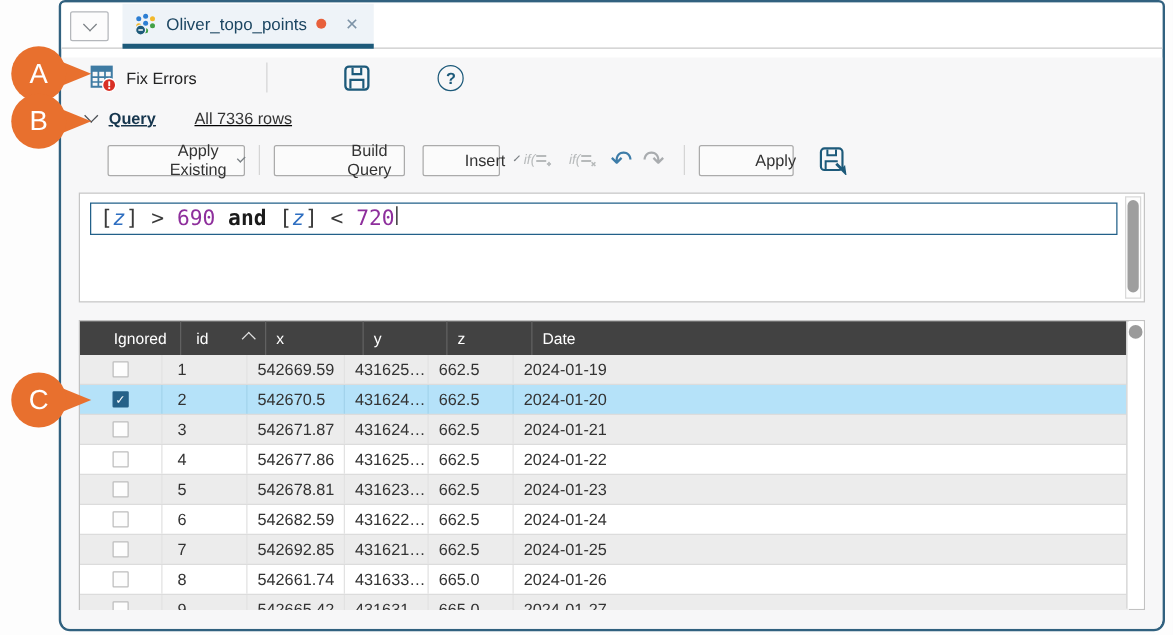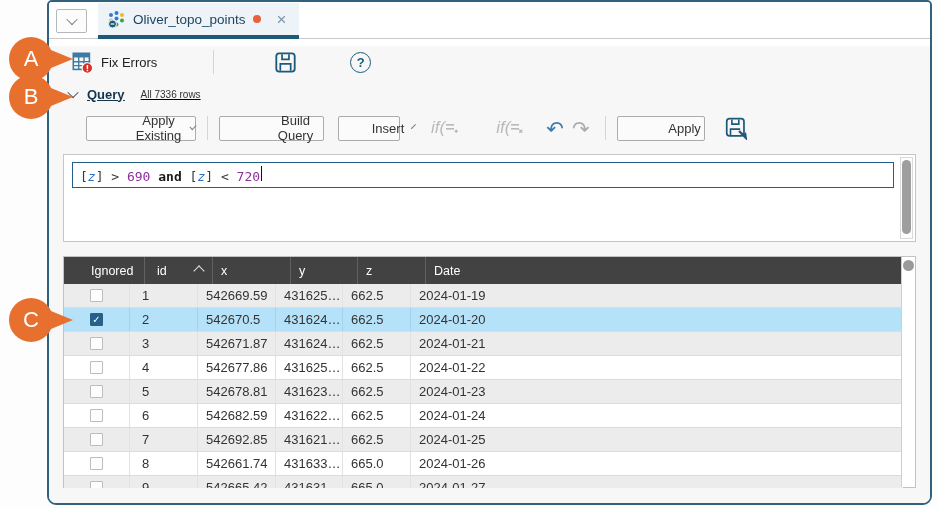--- a/index.html
+++ b/index.html
@@ -32,36 +32,36 @@
   .toolbar { display:flex; align-items:center; height:32px; padding-left:22px; margin-top:7px;gap:45px; }
   .fixerr { display:flex; align-items:center; gap:7px; cursor:pointer; }
   .fixerr-label { font-size:13px; color:#222; }
   .vdiv { width:1px; height:24px; background:#d5d5d5; margin:0 11px; }
   .icon-btn { background:none; border:none; cursor:pointer; display:flex; align-items:center; padding:0 4px; }
   .help-circle { width:21px; height:21px; border:1.7px solid #1d5a7a; border-radius:50%; color:#1d5a7a;
                  font-size:13px; font-weight:bold; display:flex; align-items:center; justify-content:center; }
 
   .query-header { display:flex; align-items:center; height:26px; padding-left:20px; margin-top:3px;text-decoration:underline; }
   .query-label { margin-left:10px; font-size:13px; font-weight:bold; color:#15354d; text-decoration:underline; }
-  .rows-label { margin-left:16px; font-size:10px; color:#333; }
+  .rows-label { margin-left:31px; font-size:13px; color:#333; }
 
   .query-toolbar { display:flex; align-items:center; height:26px; padding-left:37px; margin-top:8px; }
   .btn { height:25px; background:#fbfbfb; border:1px solid #ababab; border-radius:2px; font-size:13px; color:#333;
          font-family:"Liberation Sans", sans-serif; display:inline-flex; align-items:center; justify-content:center; cursor:pointer;padding-left:48px; }
   .btn .chev { margin-left:9px; }
-  .btn-ae { width:110px; } .btn-bq { width:105px; margin-left:0; } .btn-ins { width:62px; margin-left:1px; } .btn-apply { width:88px; }
-  .ifico { display:inline-flex; align-items:center; color:#b7babb; font-size:17px; font-style:italic; margin:0 19px; }
+  .btn-ae { width:110px; } .btn-bq { width:105px; margin-left:0; } .btn-ins { width:62px; margin-left:1px; } .btn-apply { width:76px; }
+  .ifico { display:inline-flex; align-items:center; color:#b7babb; font-size:11px; font-style:italic; margin:0 7px; }
   .undo { font-size:21px; color:#3d7ca8; margin:0 4px; line-height:1; cursor:pointer; }
   .redo { font-size:21px; color:#a9acaf; margin:0 4px; line-height:1; }
 
   
   .query-editor { position:relative; margin:13px 16px 0 14px; width:853px; height:88px; background:#fff; border:1px solid #c5c5c5; }
   .query-input { position:absolute; left:8px; top:7px; width:822px; height:26px; border:1px solid #226089;
                  display:flex; align-items:center; padding:0 7px; background:#fff;
-                 font-family:"DejaVu Sans Mono", monospace; font-size:13px; color:#333; white-space:pre; }
+                 font-family:"DejaVu Sans Mono", monospace; font-size:17px; color:#333; white-space:pre; }
   .tok-bracket { color:#3a3a3a; }
   .tok-field { color:#2f6fc1; font-style:italic; }
   .tok-op { color:#3a3a3a; }
   .tok-number { color:#8e2f9c; }
   .tok-keyword { color:#1a1a1a; font-weight:bold; }
   .caret { display:inline-block; width:1px; height:15px; background:#111; margin-left:1px; }
   .qscroll { position:absolute; right:2px; top:2px; bottom:2px; width:13px; background:#fdfdfd; border:1px solid #d9d9d9; }
   .qthumb { position:absolute; left:1px; right:1px; top:2px; height:74px; background:#9e9e9e; border-radius:6px; }
 
   

